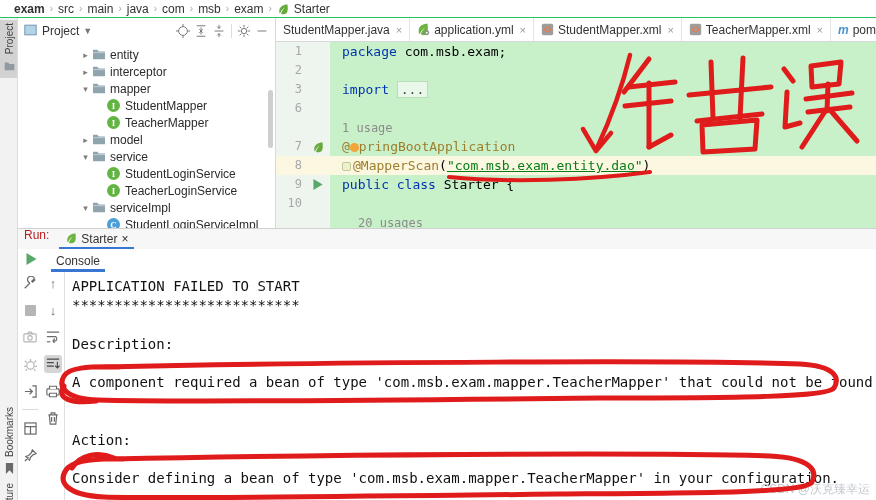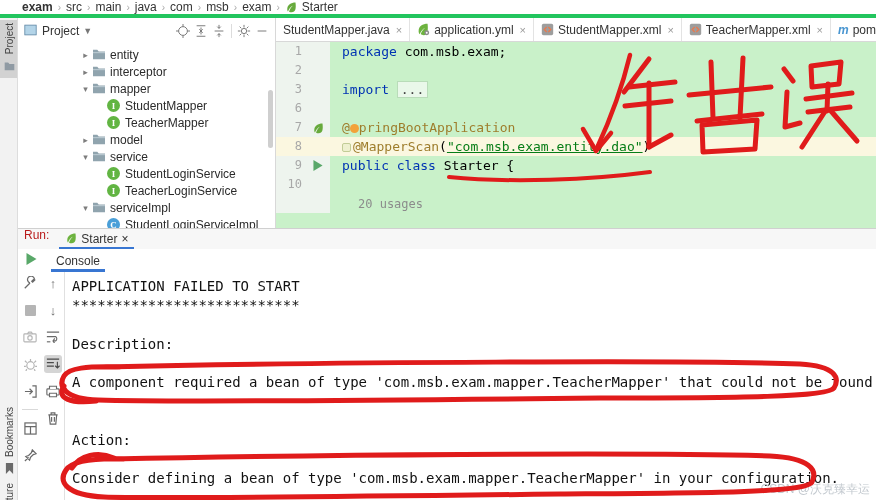--- a/index.html
+++ b/index.html
@@ -3,21 +3,21 @@
 <meta charset="utf-8">
 <style>
   * { margin:0; padding:0; box-sizing:border-box; }
   html,body { width:876px; height:500px; overflow:hidden; background:#fff;
     font-family:"Liberation Sans", sans-serif; }
   .abs { position:absolute; }
   #app { position:relative; width:876px; height:500px; background:#fff; }
 
   
   #crumbbar { left:0; top:0; width:876px; height:18px; background:#fff;
-    border-bottom:4px solid #22c55e; display:flex; align-items:center; padding-left:20px;
+    border-bottom:1px solid #22c55e; display:flex; align-items:center; padding-left:12px;
     font-size:12px; color:#333; }
   .crumb { margin:0 2px; cursor:default; }
   .crumb.first { font-weight:bold; }
   .crumb-sep { color:#a9a9a9; font-size:10px; margin:0 3px; }
   .crumb-ico { display:inline-flex; width:12px; height:12px; margin:0 3px 0 2px; }
 
   
   #stripe { left:0; top:18px; width:18px; height:482px; background:#f2f2f2;
     border-right:1px solid #dddddd; overflow:hidden; }
   .vbtn { position:absolute; left:0; width:18px; display:flex; flex-direction:column;
@@ -360,20 +360,25 @@
         <span class="lnum">3</span>
         <span class="gslot"></span>
         <span class="codetxt"><span class="kw">import </span><span class="fold">...</span></span>
       </div>
       <div class="eline">
         <span class="lnum">6</span>
         <span class="gslot"></span>
         <span class="codetxt"></span>
       </div>
       <div class="eline">
+        <span class="lnum"></span>
+        <span class="gslot"></span>
+        <span class="codetxt"><span class="usage">1 usage</span></span>
+      </div>
+      <div class="eline">
         <span class="lnum">7</span>
         <span class="gslot">
           <svg width="12" height="12" viewBox="0 0 16 16">
             <path fill="#67aa3c" d="M14 2C8 2 3 5 3 11c0 1.6.6 2.6 1 3 3-7 7-8 7-8s-4 2.5-5.6 8.2C6.4 14.7 7.5 15 9 15c5 0 6-5 5-13z"></path>
           </svg>
         </span>
         <span class="codetxt"><span class="ann">@</span><span class="dot"></span><span class="ann">pringBootApplication</span></span>
       </div>
       <div class="eline hl">
         <span class="lnum">8</span>

